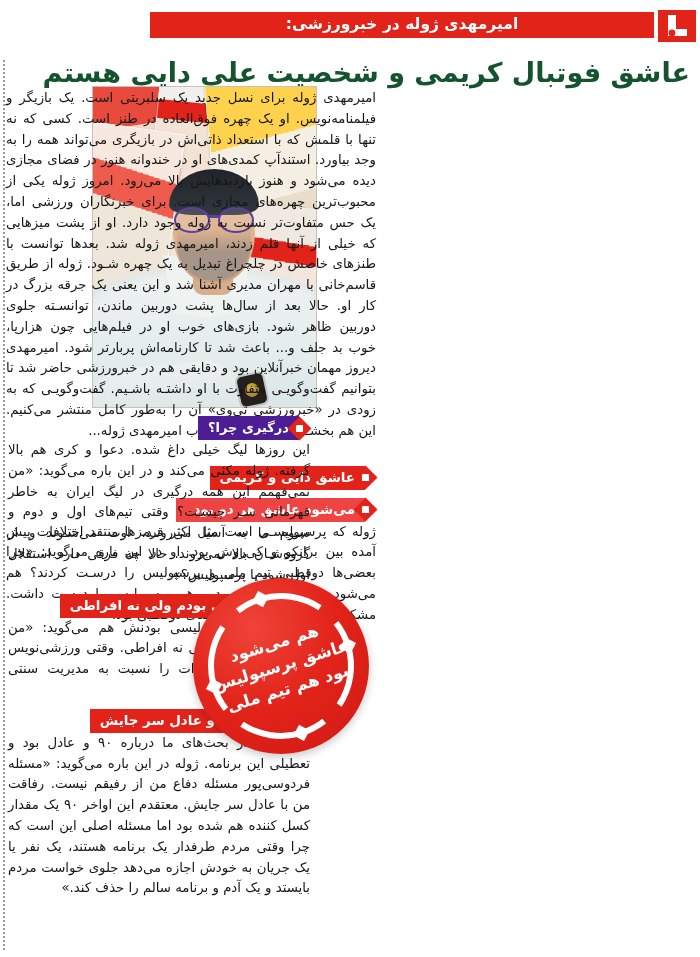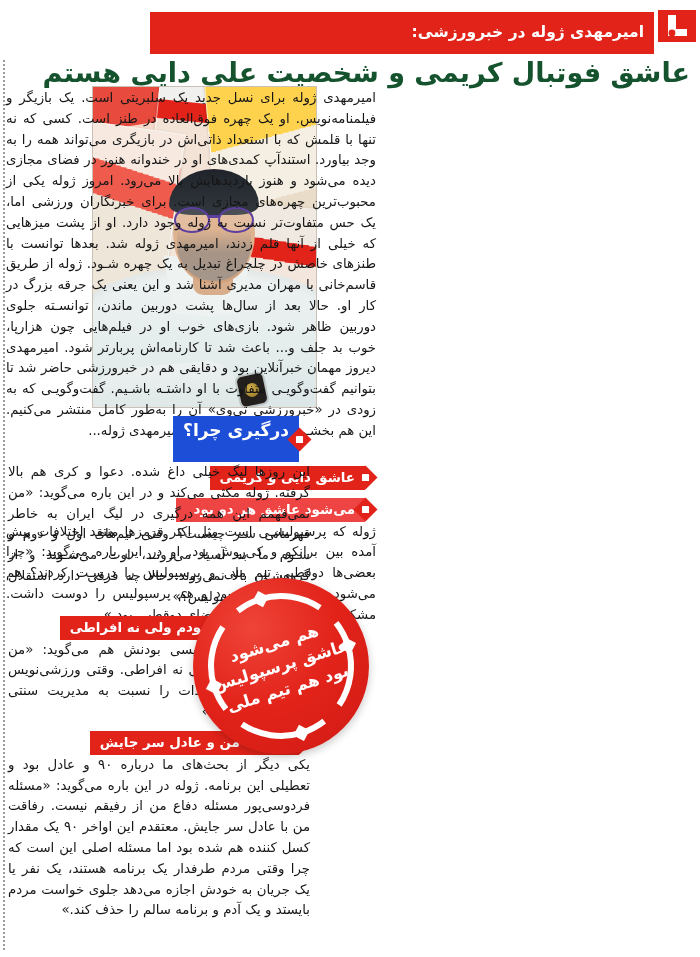--- a/index.html
+++ b/index.html
@@ -23,23 +23,23 @@
   .left-rule{
     position:absolute;left:3px;top:60px;width:0;height:890px;
     border-left:2px dotted #9b9b9b;
   }
 
   
   .masthead{
     position:absolute;top:6px;right:0;left:0;height:30px;
   }
   .kicker{
-    position:absolute;top:6px;right:46px;left:150px;height:42px;
+    position:absolute;top:6px;right:46px;left:150px;height:26px;
     background:#e2231a;
-    display:flex;align-items:center;justify-content:flex-start;
+    display:flex;align-items:center;justify-content:center;
     padding:0 10px;
     box-sizing:border-box;
   }
   .kicker .kicker-text{
     color:#ffffff;
     font-size:15.5px;
     font-weight:bold;
     letter-spacing:-0.3px;
     line-height:1;
     white-space:nowrap;
@@ -255,21 +255,21 @@
     <div class="sec-wrap" style="justify-content:flex-start;margin-top:8px;">
       <span class="sec-marker"></span>
       <span class="bar" style="background:#ef4444;color:#fff;font-size:13.4px;font-weight:bold;padding:4px 10px 5px 18px;white-space:nowrap;">می‌شود عاشق هر دو بود</span>
     </div>
     <div class="body-text">ژوله که پرسپولیسـی است مثل اکثر قرمزها منتقد اختلافات پیش آمده بین برانکو و کی‌روش بود. او در این باره می‌گوید: «چرا بعضی‌ها دوقطبی تیم ملی و پرسپولیس را درسـت کردند؟ هم می‌شود عاشق تیم ملی بود و هم پرسپولیس را دوست داشت. مشکل من با کی‌روش همین فضای دوقطبی بود.»</div>
   </div>
 
   <div id="left-column">
     <div class="sec-wrap" style="justify-content:flex-start;">
       <span class="sec-marker"></span>
-      <span class="bar" style="background:#1d4ed8;color:#fff;font-size:17px;font-weight:bold;padding:4px 10px 22px 10px;white-space:nowrap;">درگیری چرا؟</span>
+      <span class="bar" style="background:#4c1d95;color:#fff;font-size:13px;font-weight:bold;padding:4px 10px 5px 10px;white-space:nowrap;">درگیری چرا؟</span>
     </div>
     <div class="body-text">این روزها لیگ خیلی داغ شده. دعوا و کری هم بالا گرفته. ژوله مکثی می‌کند و در این باره می‌گوید: «من نمی‌فهمم این همه درگیری در لیگ ایران به خاطر قهرمانی سـر چیسـت؟ وقتی تیم‌های اول و دوم و سـوم ما به آسیا می‌رونـد، اوت می‌شـوند و از گروه‌شـان بالا نمی‌روند. حالا چه فرقی دارد استقلال اول شود یا پرسپولیس؟»</div>
 
     <div class="sec-wrap" style="justify-content:flex-start;margin-top:8px;">
       <span class="sec-marker"></span>
       <span class="bar" style="background:#e2231a;color:#fff;font-size:13.4px;font-weight:bold;padding:4px 10px 5px 10px;white-space:nowrap;">پرسپولیسی بودم ولی نه افراطی</span>
     </div>
     <div class="body-text">ژوله درباره پرسپولیسی بودنش هم می‌گوید: «من پرسپولیسی بودم ولی نه افراطی. وقتی ورزشی‌نویس بودم بیشترین انتقادات را نسبت به مدیریت سنتی پرسپولیس داشتم.»</div>
 
     <div class="sec-wrap" style="justify-content:flex-start;margin-top:8px;">

